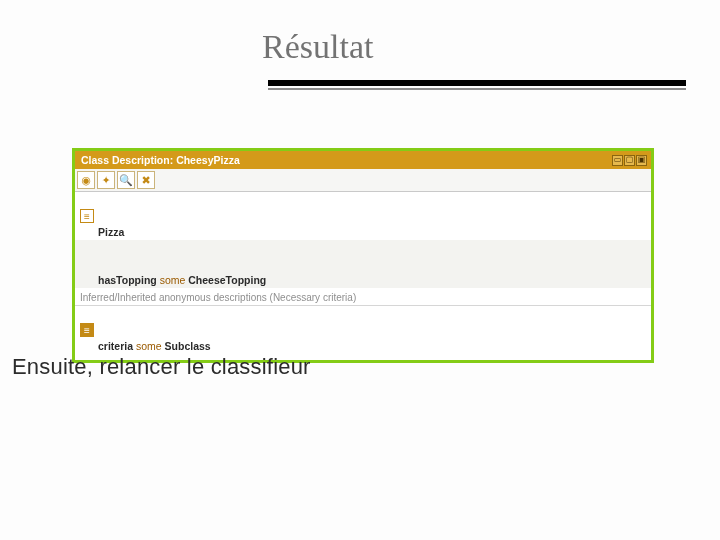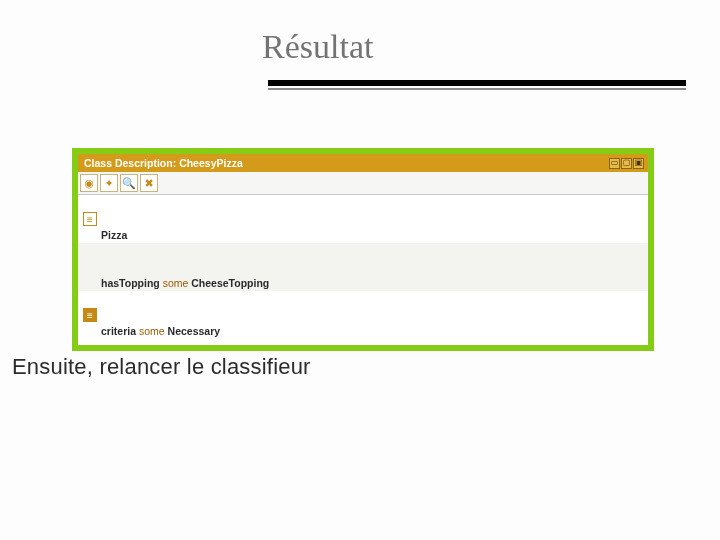--- a/index.html
+++ b/index.html
@@ -34,21 +34,21 @@
     width: 418px;
     height: 2px;
     background: #8a8a8a;
   }
 
   .panel {
     position: absolute;
     top: 148px;
     left: 72px;
     width: 582px;
-    border: 6px solid #84cc16;
+    border: 3px solid #84cc16;
     background: #fff;
   }
   .panel-header {
     background: #d49a1a;
     color: #fff;
     height: 18px;
     display: flex;
     align-items: center;
     justify-content: space-between;
     font-size: 10.5px;
@@ -171,22 +171,23 @@
   <div class="row">
     <span class="defined-badge">≡</span>
     <span class="expr"><span class="kw-b">Pizza</span></span>
   </div>
   <div class="row alt">
     <span class="defined-badge" style="visibility:hidden">≡</span>
     <span class="expr"><span class="kw-b">hasTopping</span> <span class="kw-i">some</span> <span class="kw-b">CheeseTopping</span></span>
   </div>
 
 
+  <div class="section-label">Inferred/Inherited anonymous descriptions (Necessary criteria)</div>
 
   <div class="row">
     <span class="inferred-badge">≡</span>
-    <span class="expr"><span class="kw-b">criteria</span> <span class="kw-i">some</span> <span class="kw-b">Necessary</span></span>
+    <span class="expr"><span class="kw-b">criteria</span> <span class="kw-i">some</span> <span class="kw-b">Subclass</span></span>
   </div>
 
   <div style="height:6px;background:#fff"></div>
 </div>
 
 <div class="caption">Ensuite, relancer le classifieur</div>
 
 </body></html>

